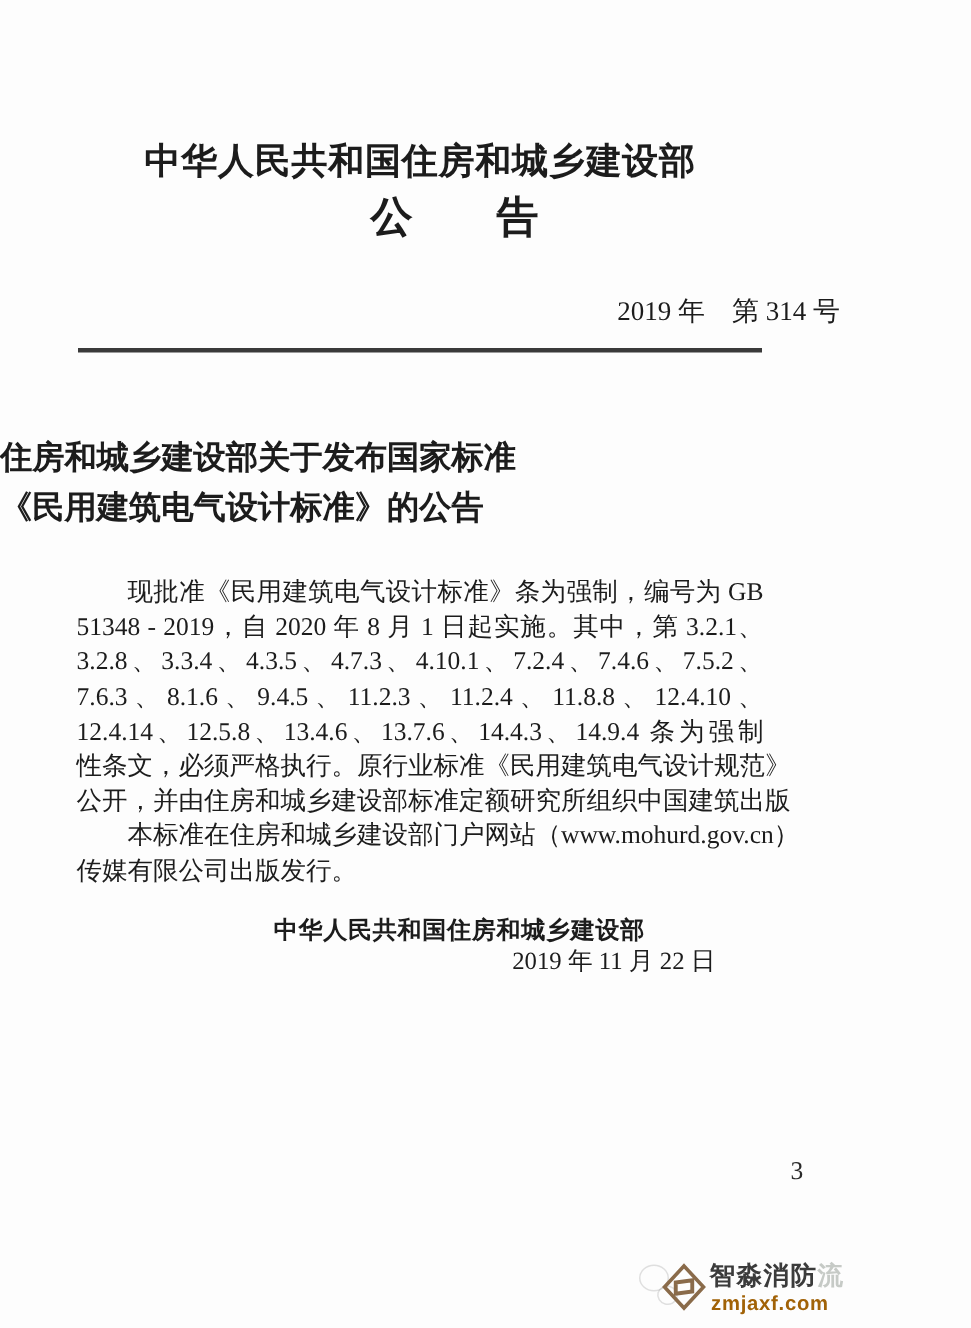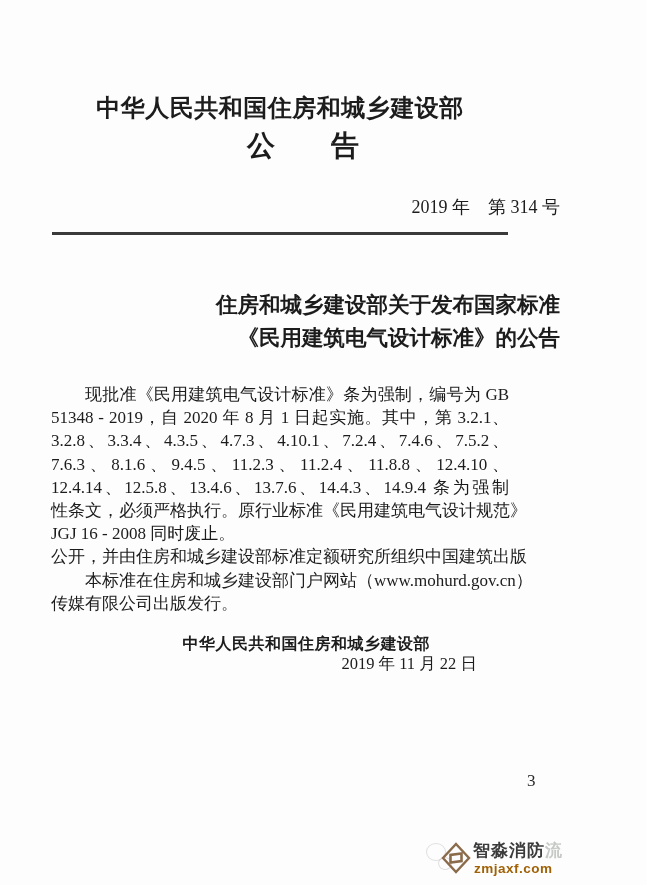--- a/index.html
+++ b/index.html
@@ -28,21 +28,21 @@
     text-align: right; font-size: 18px; line-height: 21px;
     margin-top: 35px;
   }
   .divider {
     width: 456px; height: 3px; background: #3a3a3a;
     margin: 14px auto 0 auto;
   }
 
   
   .doc-title {
-    text-align: right; font-weight: bold;
+    text-align: left; font-weight: bold;
     font-size: 21.5px; line-height: 33px;
     margin-top: 54px;
   }
 
   
   .body-text {
     width: 458px; margin: 28px auto 0 auto;
     font-size: 17px; line-height: 23.2px;
   }
   .line {
@@ -118,21 +118,20 @@
     <div>《民用建筑电气设计标准》的公告</div>
   </div>
 
   <div class="body-text">
     <div class="line indent">现批准《民用建筑电气设计标准》条为强制，编号为 GB</div>
     <div class="line">51348 - 2019，自 2020 年 8 月 1 日起实施。其中，第 3.2.1、</div>
     <div class="line">3.2.8、3.3.4、4.3.5、4.7.3、4.10.1、7.2.4、7.4.6、7.5.2、</div>
     <div class="line">7.6.3、8.1.6、9.4.5、11.2.3、11.2.4、11.8.8、12.4.10、</div>
     <div class="line">12.4.14、12.5.8、13.4.6、13.7.6、14.4.3、14.9.4 条为强制</div>
     <div class="line">性条文，必须严格执行。原行业标准《民用建筑电气设计规范》</div>
-    <div class="line end">JGJ 16 - 2008 同时废止。</div>
     <div class="line">公开，并由住房和城乡建设部标准定额研究所组织中国建筑出版</div>
     <div class="line indent">本标准在住房和城乡建设部门户网站（www.mohurd.gov.cn）</div>
     <div class="line end">传媒有限公司出版发行。</div>
   </div>
 
   <div class="signature">
     <div class="sig-agency">中华人民共和国住房和城乡建设部</div>
     <div class="sig-date">2019 年 11 月 22 日</div>
   </div>
 

